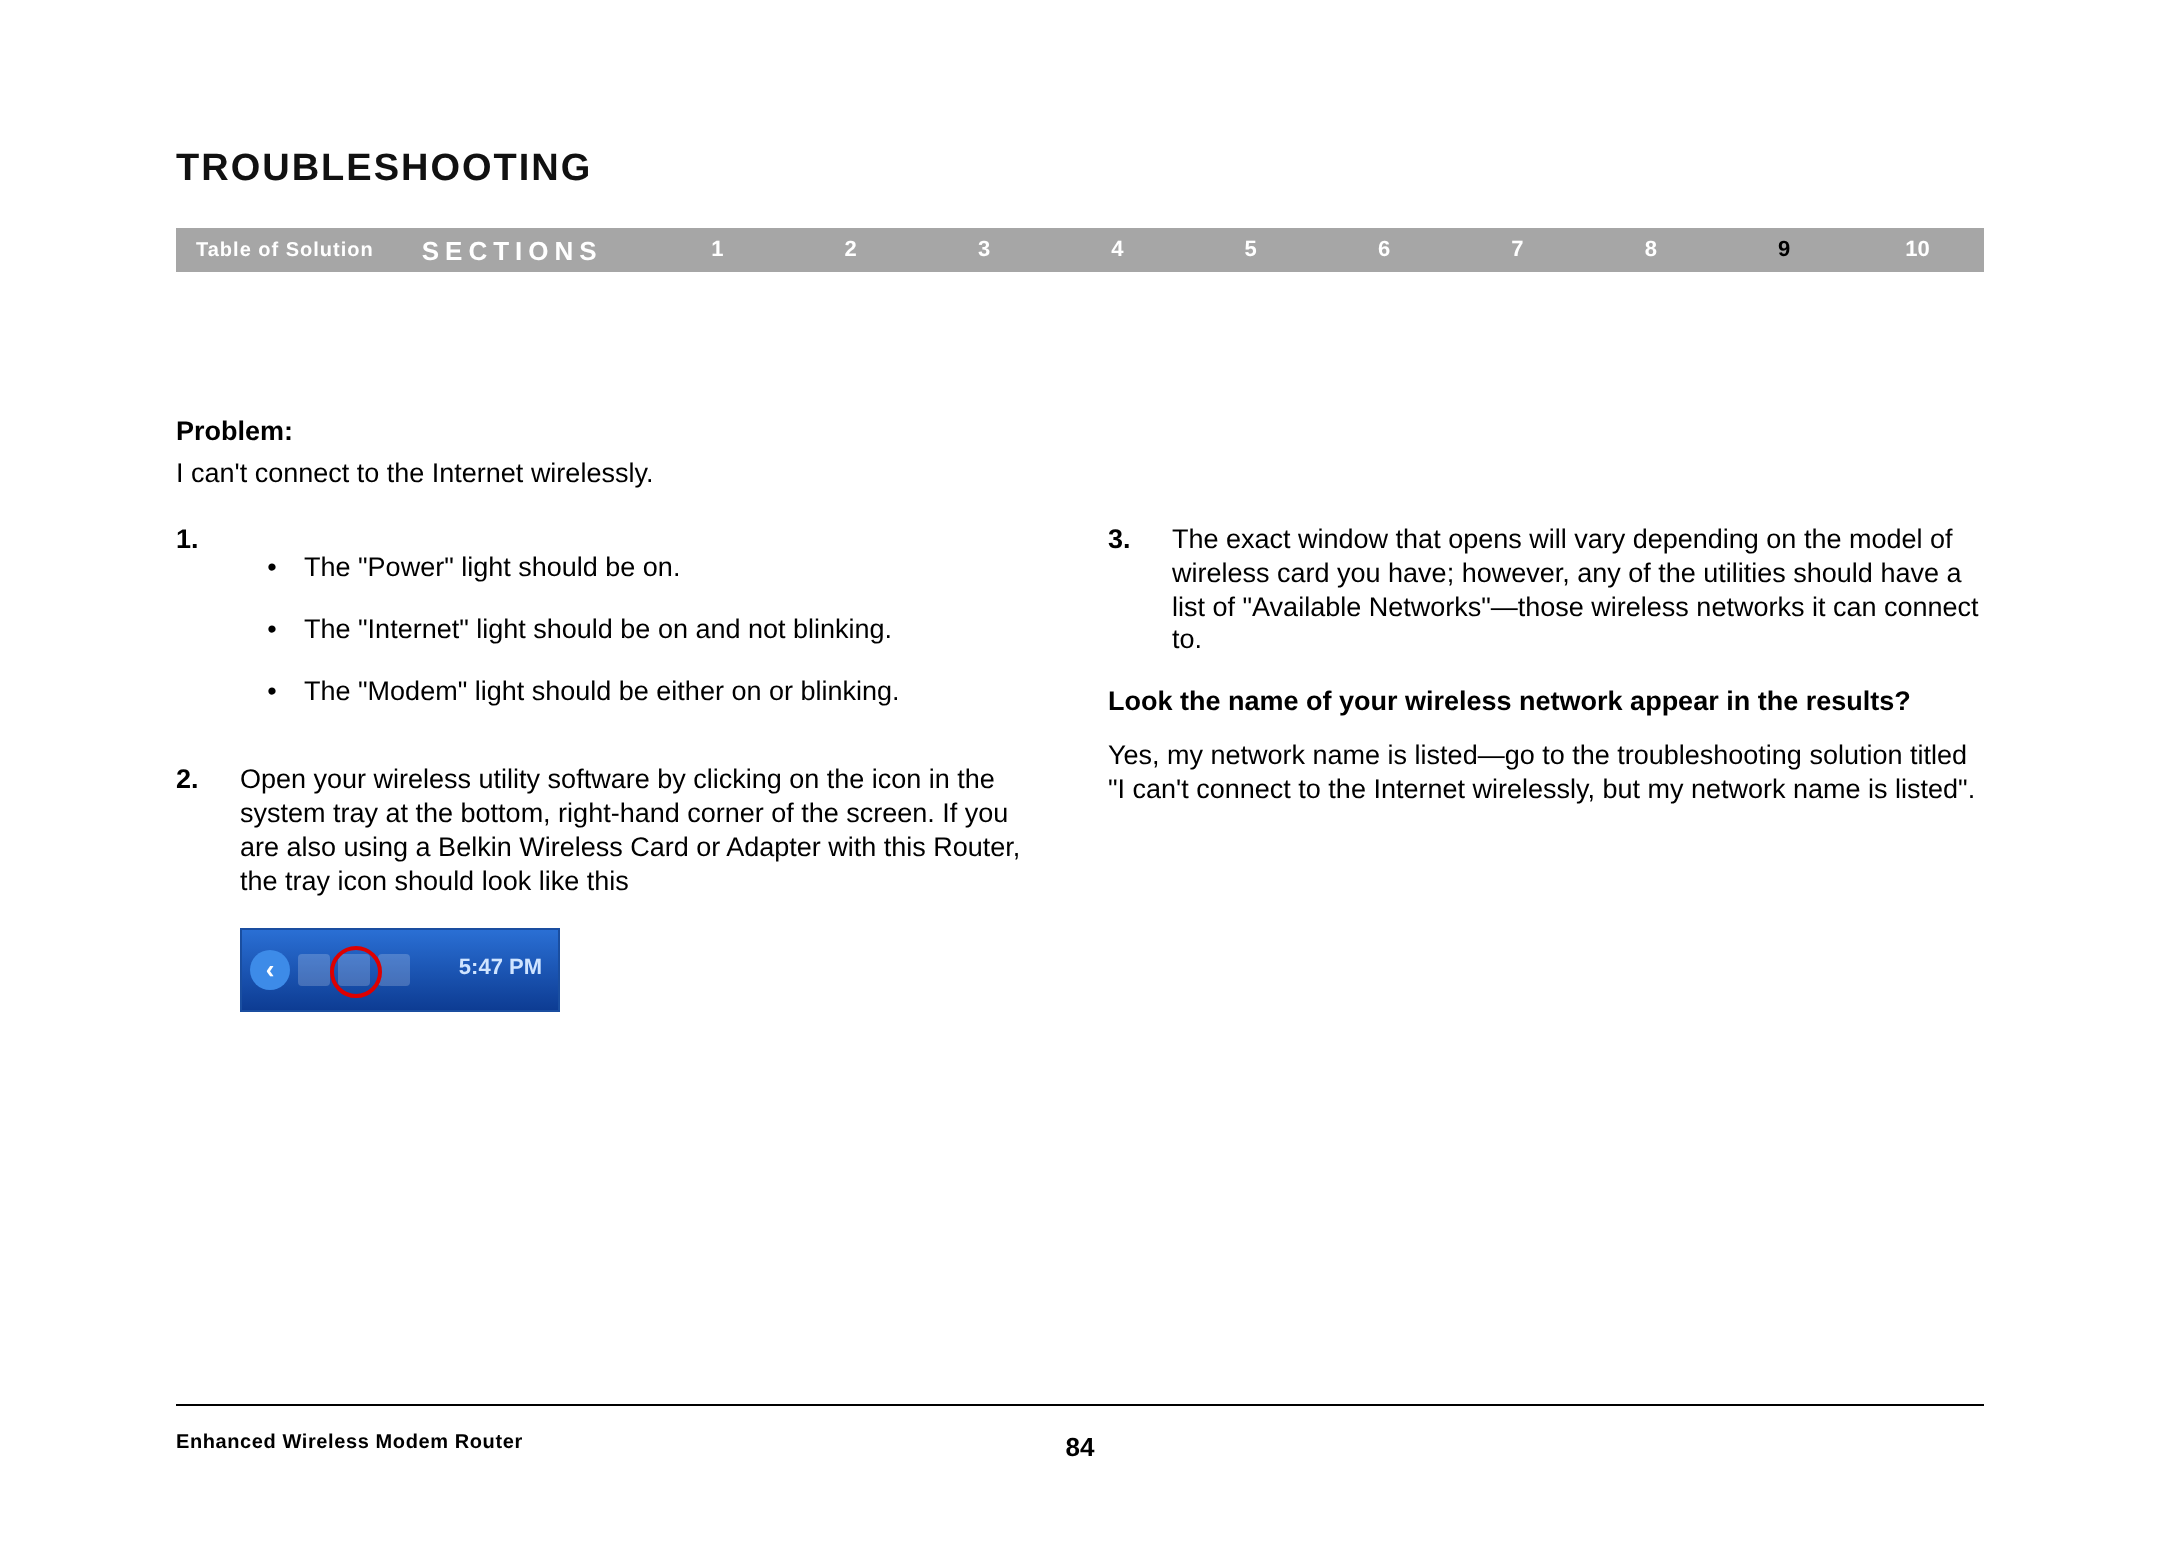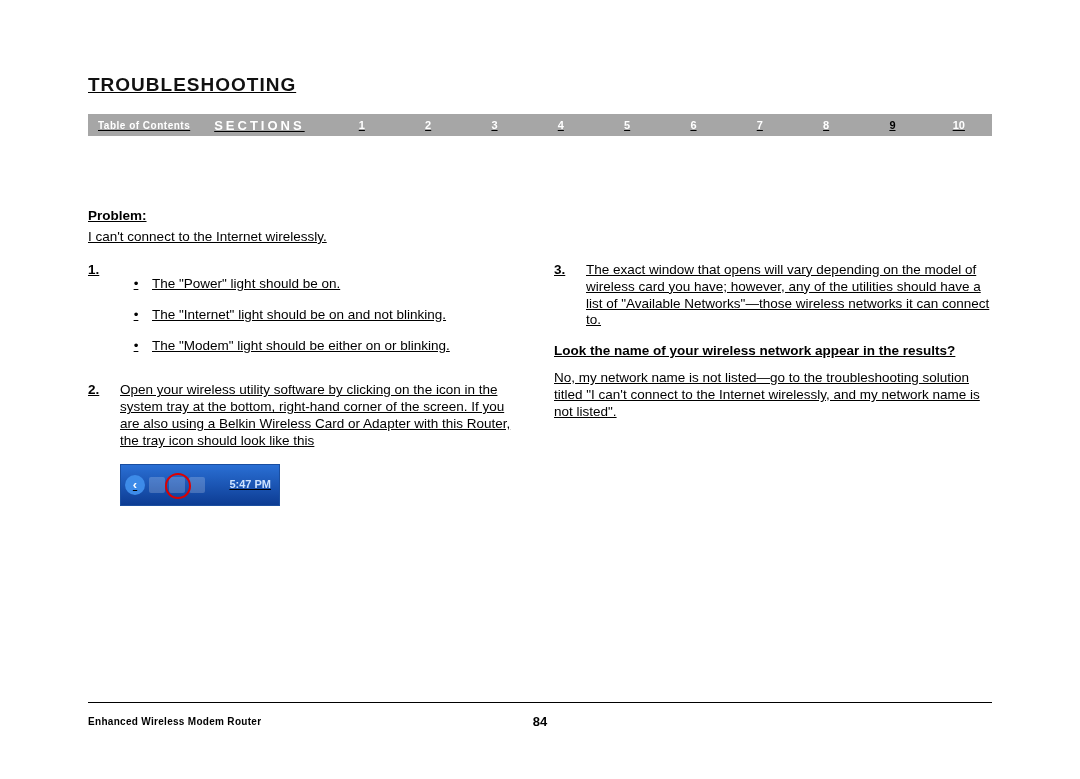--- a/index.html
+++ b/index.html
@@ -1,17 +1,17 @@
 <!DOCTYPE html>
 <html><head>
 <meta charset="utf-8">
 <style>
   * { box-sizing: border-box; margin: 0; padding: 0; }
   html, body { width: 1080px; height: 779px; background: #fff; font-family: Arial, Helvetica, sans-serif; color: #000; }
-  .page { width: 1080px; height: 582px; position: relative; padding: 74px 88px 0 88px; text-decoration: underline; }
+  .page { width: 1080px; height: 582px; position: relative; padding: 74px 88px 0 88px; }
   .title { font-size: 19px; letter-spacing: 1px; font-weight: bold; color: #111; margin-bottom: 18px; }
   .navbar { display: flex; align-items: center; height: 22px; background: #a6a6a6; color: #fff; font-size: 11px; }
   .navbar .toc { padding: 0 10px; font-weight: bold; letter-spacing: 0.5px; font-size: 10px; }
   .navbar .sections-label { padding: 0 24px 0 14px; font-weight: bold; letter-spacing: 3px; font-size: 13px; }
   .navbar .sections { display: flex; flex: 1; }
   .navbar .sec { flex: 1; text-align: center; font-weight: bold; cursor: pointer; }
   .navbar .sec.active { color: #000; }
   .content { margin-top: 72px; font-size: 13.5px; line-height: 1.25; }
   .label { font-weight: bold; margin-bottom: 4px; }
   .para { margin-bottom: 16px; }
@@ -26,32 +26,32 @@
   ul.bullets .dot { width: 32px; flex-shrink: 0; text-align: center; }
   .tray-img { margin-top: 6px; margin-left: 32px; width: 160px; height: 42px; background: linear-gradient(#2a6fd4, #0d3c93); border: 1px solid #1a4ea0; display: flex; align-items: center; position: relative; }
   .tray-img .chevron { width: 20px; height: 20px; border-radius: 50%; background: #3d8be8; margin-left: 4px; display: flex; align-items: center; justify-content: center; color: #fff; font-size: 13px; font-weight: bold; }
   .tray-img .icon-slot { width: 16px; height: 16px; margin-left: 4px; background: rgba(255,255,255,0.2); border-radius: 2px; }
   .tray-img .circled { position: relative; }
   .tray-img .circled::after { content:""; position:absolute; left:-4px; top:-4px; width:22px; height:22px; border:2px solid #d00; border-radius:50%; }
   .tray-img .time { margin-left: auto; margin-right: 8px; color: #cfe4ff; font-size: 11px; font-weight: bold; }
   .question { font-weight: bold; margin-bottom: 10px; margin-top: 6px; }
   .answer { margin-bottom: 16px; }
   .footer-line { position: absolute; left: 88px; right: 88px; top: 702px; border-top: 1px solid #000; }
-  .footer { position: absolute; left: 88px; right: 88px; top: 716px; display: flex; align-items: center; font-size: 10px; }
+  .footer { position: absolute; left: 88px; right: 88px; top: 716px; display: flex; font-size: 10px; }
   .footer .prod { font-weight: bold; letter-spacing: 0.3px; }
   .footer .pg { position: absolute; left: 50%; transform: translateX(-50%); font-weight: bold; font-size: 13px; }
 </style>
 </head>
 <body>
 
 <div class="page">
   <div class="title">TROUBLESHOOTING</div>
 
   <div class="navbar">
-    <span class="toc">Table of Contents</span>
+    <span class="toc">Table of Solution</span>
     <span class="sections-label">SECTIONS</span>
     <div class="sections">
       <span class="sec">1</span>
       <span class="sec">2</span>
       <span class="sec">3</span>
       <span class="sec">4</span>
       <span class="sec">5</span>
       <span class="sec">6</span>
       <span class="sec">7</span>
       <span class="sec">8</span>
@@ -106,21 +106,21 @@
       <div class="col">
         <ol class="steps">
           <li>
             <span class="num">3.</span>
             <div class="body">
               <span>The exact window that opens will vary depending on the model of wireless card you have; however, any of the utilities should have a list of "Available Networks"—those wireless networks it can connect to.</span>
             </div>
           </li>
         </ol>
         <div class="question">Look the name of your wireless network appear in the results?</div>
-        <div class="answer">No, my network name is not listed—go to the troubleshooting solution titled "I can't connect to the Internet wirelessly, and my network name is not listed".</div>
+        <div class="answer">Yes, my network name is listed—go to the troubleshooting solution titled "I can't connect to the Internet wirelessly, but my network name is listed".</div>
       </div>
     </div>
   </div>
 
   <div class="footer-line"></div>
   <div class="footer">
     <span class="prod">Enhanced Wireless Modem Router</span>
     <span class="pg">84</span>
   </div>
 </div>

